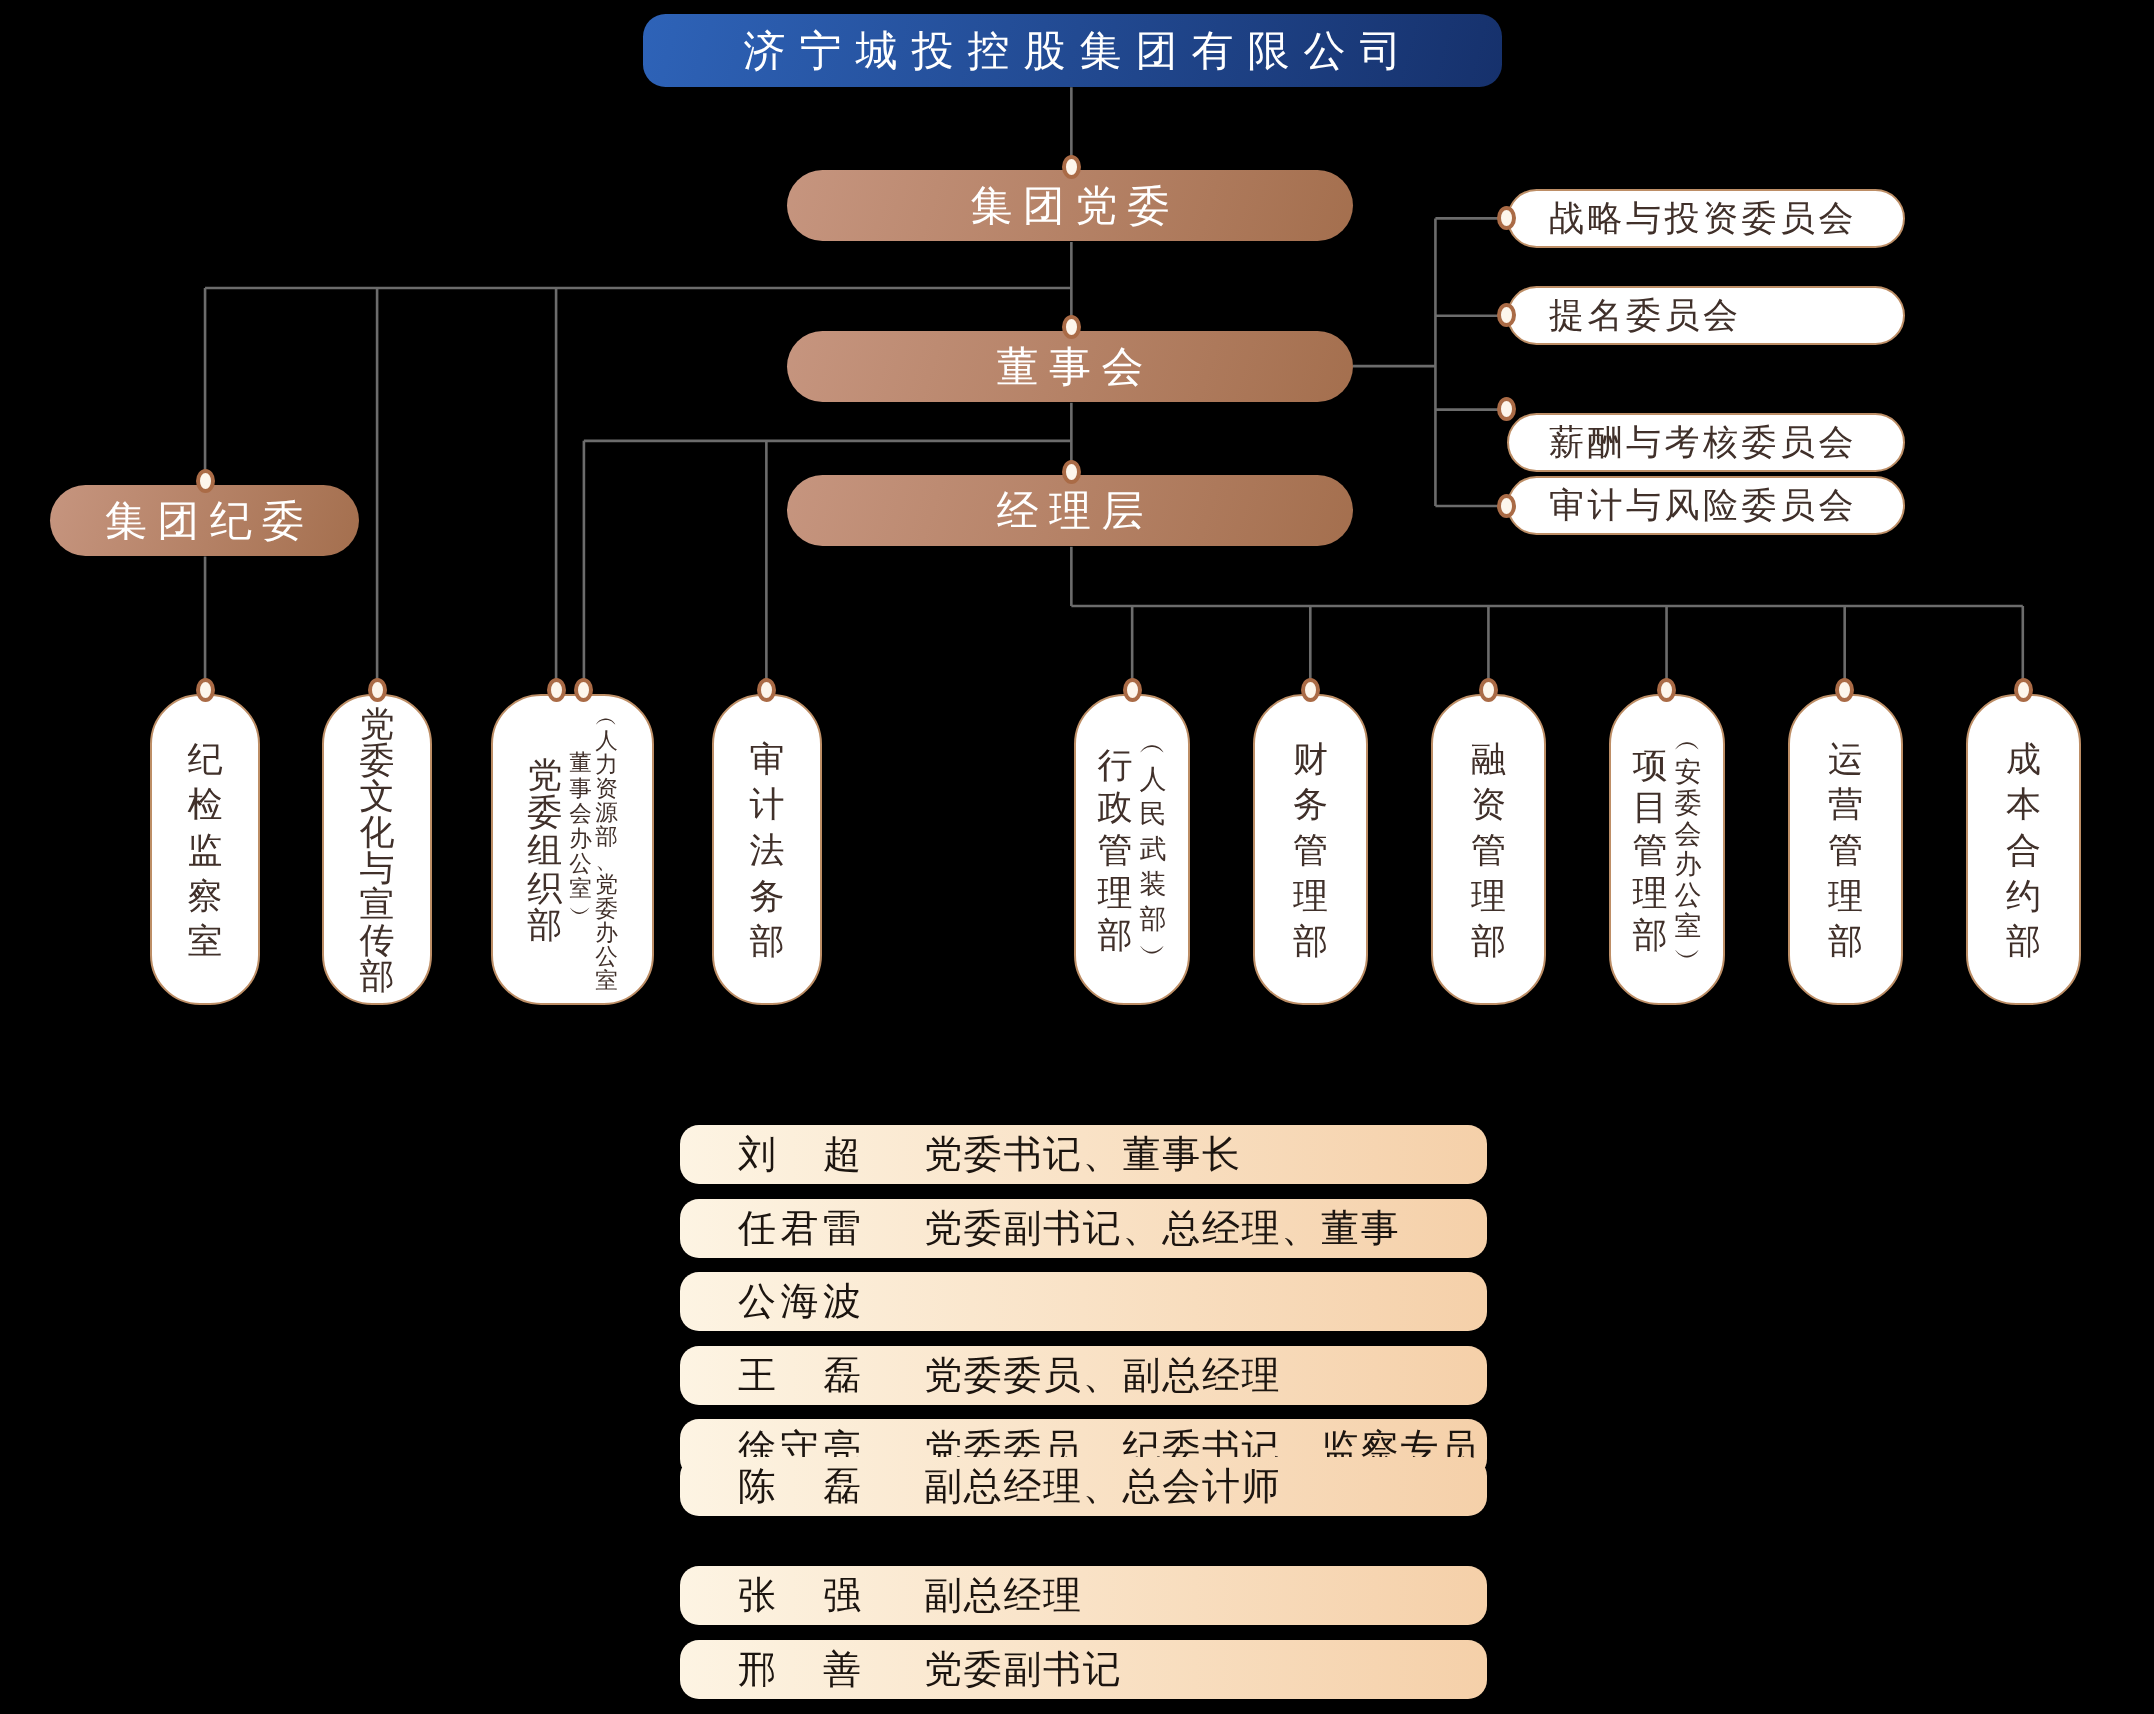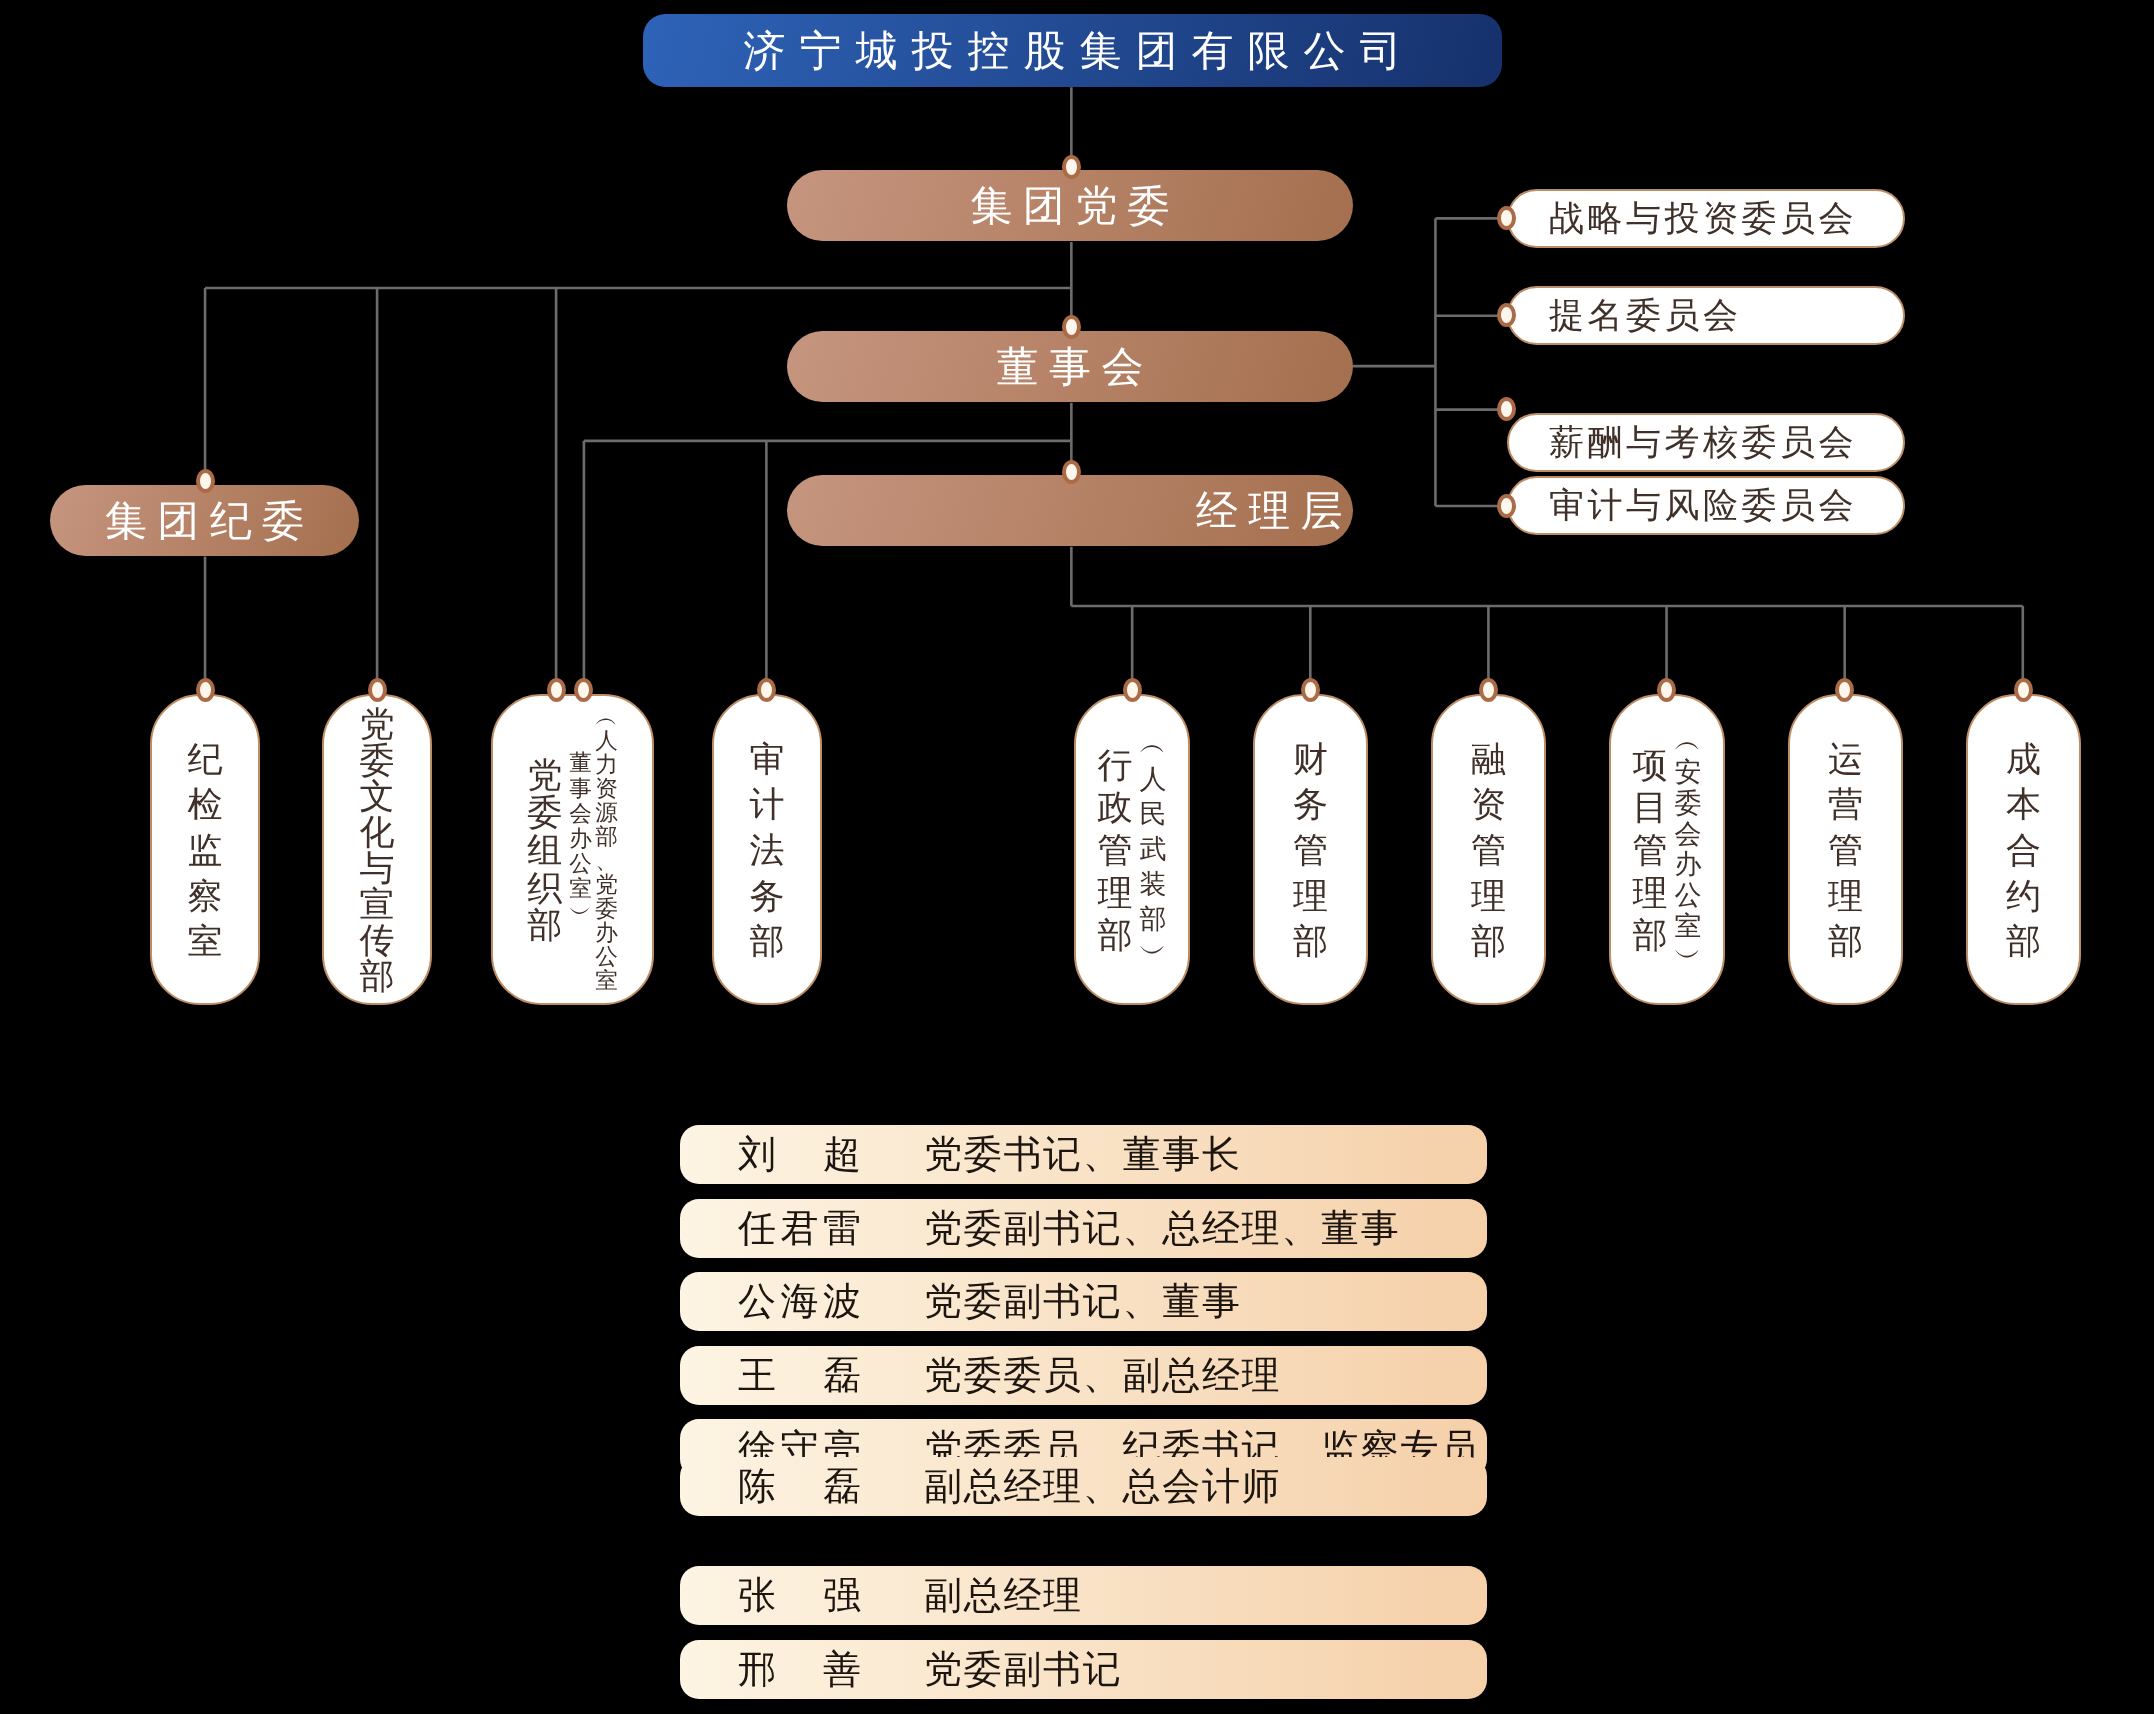--- a/index.html
+++ b/index.html
@@ -69,21 +69,21 @@
   </div>
 
   <div class="node node-copper" style="left:787px;top:170px;width:566px;height:71px;">
     <span>集团党委</span>
   </div>
 
   <div class="node node-copper" style="left:787px;top:331px;width:566px;height:71px;">
     <span>董事会</span>
   </div>
 
-  <div class="node node-copper" style="left:787px;top:475px;width:566px;height:71px;justify-content:flex-end;">
+  <div class="node node-copper" style="left:787px;top:475px;width:566px;height:71px;">
     <span>经理层</span>
   </div>
 
   <div class="node node-copper" style="left:50px;top:485px;width:309px;height:71px;">
     <span>集团纪委</span>
   </div>
 
   <div id="committees">
       <div class="pill" style="left: 1507px; top: 189px; width: 398px; height: 59px;">
         <span class="pill-label">战略与投资委员会</span>
@@ -265,21 +265,20 @@
       <div class="leader-row" style="top: 1125px;">
         <span class="leader-name">刘超</span>
         <span class="leader-title">党委书记、董事长</span>
       </div>
       <div class="leader-row" style="top: 1199px;">
         <span class="leader-name">任君雷</span>
         <span class="leader-title">党委副书记、总经理、董事</span>
       </div>
       <div class="leader-row" style="top: 1272px;">
         <span class="leader-name">公海波</span>
-        <span class="leader-title">党委副书记、董事</span>
       </div>
       <div class="leader-row" style="top: 1346px;">
         <span class="leader-name">王磊</span>
         <span class="leader-title">党委委员、副总经理</span>
       </div>
       <div class="leader-row" style="top: 1419px;">
         <span class="leader-name">徐守亮</span>
         <span class="leader-title">党委委员、纪委书记、监察专员</span>
       </div>
       <div class="leader-row" style="top: 1457px;">

